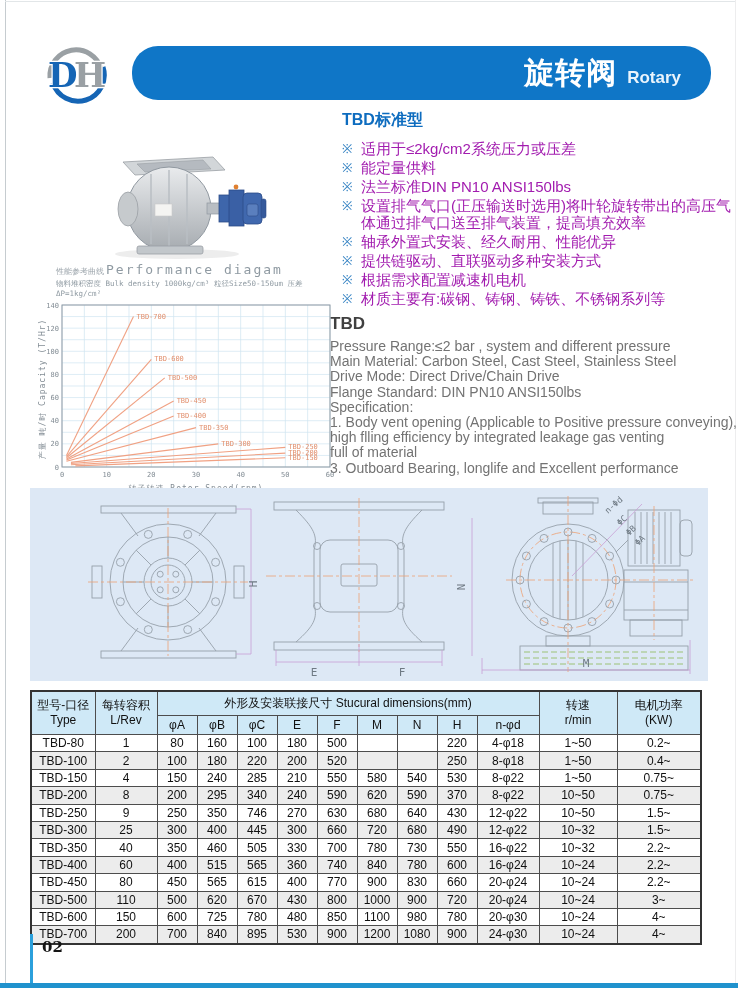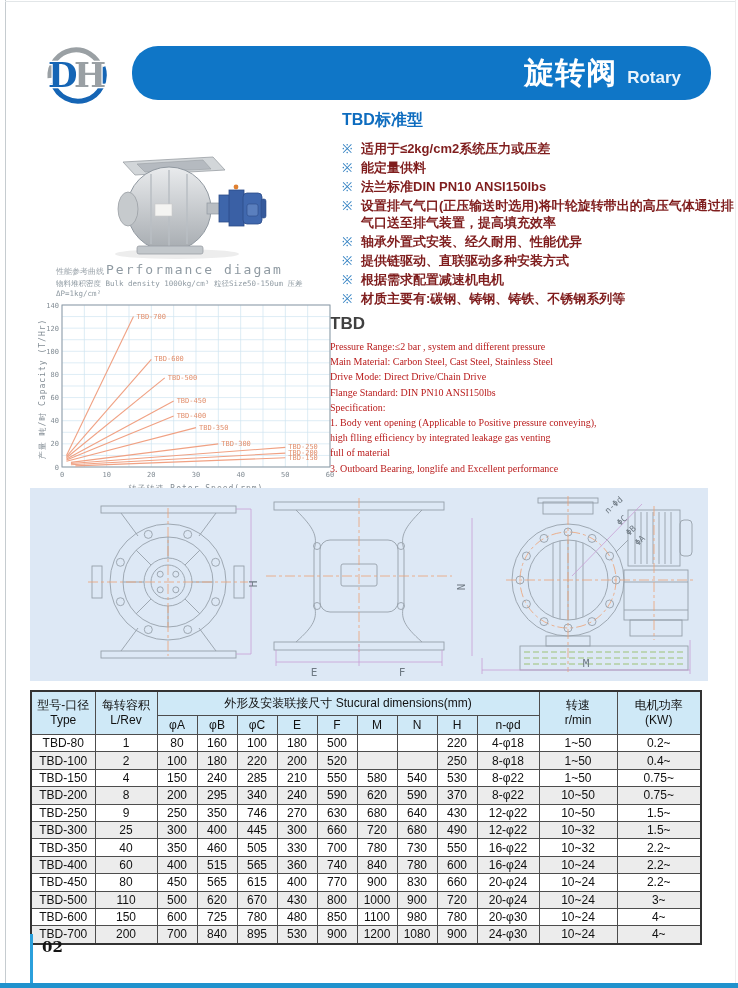--- a/index.html
+++ b/index.html
@@ -16,26 +16,26 @@
           padding-right:0;box-sizing:border-box;}
   .banner-inner{display:flex;align-items:baseline;gap:10px;padding-right:30px;justify-content:center;}
   .banner-zh{color:#ffffff;font-size:30px;font-weight:bold;letter-spacing:1px;}
   .banner-en{color:#eaf4fc;font-size:17px;font-weight:bold;}
 
   
   .intro{position:absolute;left:330px;top:110px;width:394px;margin-left:12px;}
   .intro-heading{color:#0d6cbf;font-size:16px;font-weight:bold;margin:0 0 10px 0;}
   .bullet{display:flex;margin-bottom:2.5px;}
   .bullet-mark{flex:0 0 19px;color:#2f7fc1;font-size:12.5px;line-height:16.5px;}
-  .bullet-text{color:#7f1d1d;font-size:13px;line-height:16.5px;font-weight:bold;}
+  .bullet-text{color:#a21caf;font-size:15px;line-height:16.5px;}
 
   
   .tbd{position:absolute;left:330px;top:314px;width:405px;}
   .tbd-heading{color:#404040;font-size:17px;font-weight:bold;margin:0 0 5px 0;}
-  .spec-line{color:#b91c1c;font-size:10px;line-height:15.2px;white-space:nowrap;font-family:Liberation Serif, serif;}
+  .spec-line{color:#737373;font-size:14px;line-height:15.2px;white-space:nowrap;}
 
   
   .chart{position:absolute;left:36px;top:262px;width:302px;}
   .chart-title-row{margin-left:20px;display:flex;align-items:baseline;gap:2px;}
   .chart-title-zh{font-size:8px;color:#9aa3aa;font-family:"DejaVu Sans Mono",monospace;}
   .chart-title-en{font-size:13px;color:#8f9aa2;letter-spacing:2px;font-family:"DejaVu Sans Mono",monospace;}
   .chart-subtitle{margin:2px 0 1px 20px;font-size:7.5px;color:#8f9aa2;
                   font-family:"DejaVu Sans Mono",monospace;}
   .tick{font:7px "DejaVu Sans Mono",monospace;fill:#828c94;}
   .slabel{font:7px "DejaVu Sans Mono",monospace;fill:#e2906e;}

